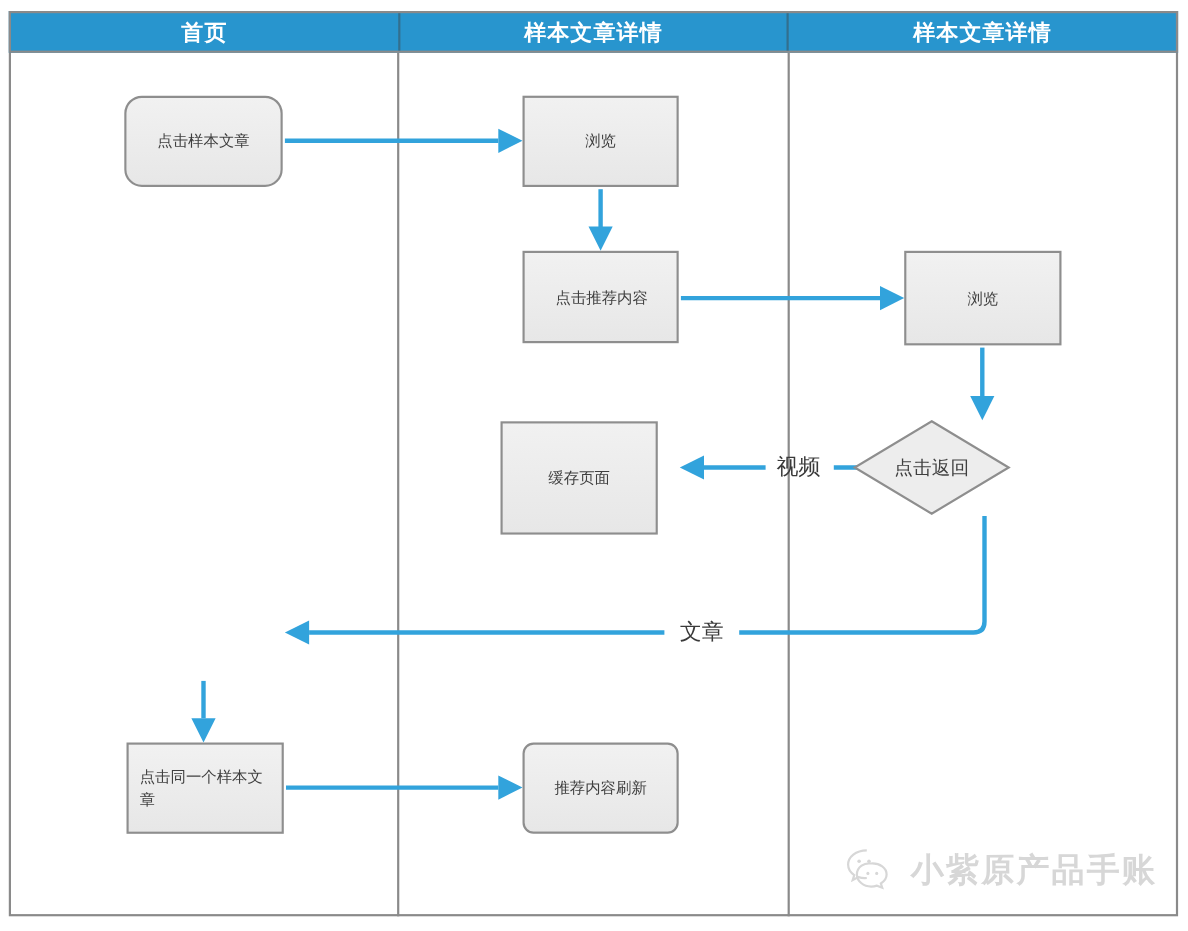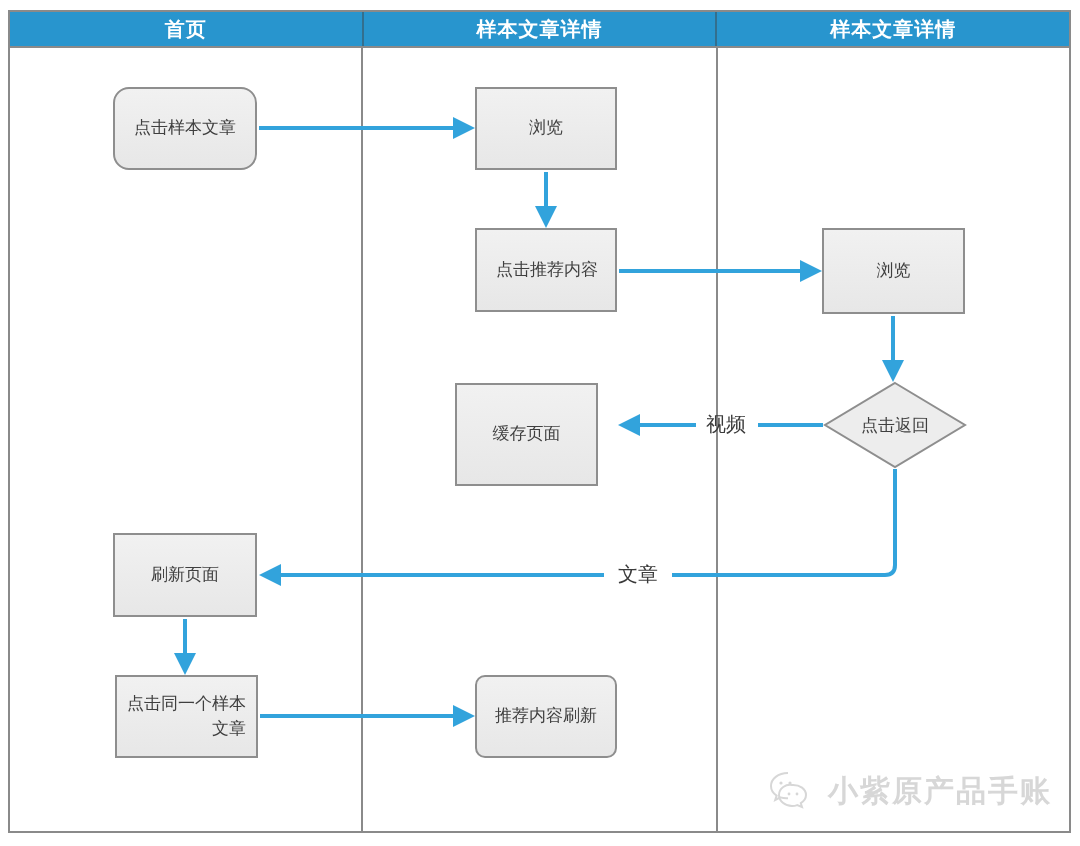--- a/index.html
+++ b/index.html
@@ -28,21 +28,21 @@
   .lane-divider {
     position: absolute; top: 48px; width: 2px; height: 785px;
     background: var(--line, #8a8a8a);
   }
   .lane-divider.d1 { left: 361px; }
   .lane-divider.d2 { left: 716px; }
 
   
   .node {
     position: absolute; display: flex; align-items: center; justify-content: center;
-    text-align: right; font-size: 17px; color: #3f3f3f; line-height: 1.45;
+    text-align: left; font-size: 14px; color: #3f3f3f; line-height: 1.45;
     background: linear-gradient(180deg, #f1f1f1 0%, #e7e7e7 100%);
     border: 2px solid #8e8e8e; padding: 4px 10px;
   }
   .node.rounded { border-radius: 16px; }
   .diamond { position: absolute; }
   .diamond .diamond-label {
     position: absolute; left: 0; top: 0; width: 100%; height: 100%;
     display: flex; align-items: center; justify-content: center;
     font-size: 17px; color: #3f3f3f;
   }
@@ -128,30 +128,29 @@
   </svg>
 
   <div class="node rounded" style="left:113px; top:87px; width:144px; height:83px;">点击样本文章</div>
 
   <div class="node" style="left:475px; top:87px; width:142px; height:83px;">浏览</div>
 
   <div class="node" style="left:475px; top:228px; width:142px; height:84px;padding-left:12px;">点击推荐内容</div>
 
   <div class="node" style="left:822px; top:228px; width:143px; height:86px;">浏览</div>
 
-  <div class="diamond" style="left:823px; top:381px; width:144px; height:88px;">
+  <div class="diamond" style="left:775px; top:381px; width:144px; height:88px;">
     <svg width="144" height="88" viewBox="0 0 144 88">
       <polygon points="72,2 142,44 72,86 2,44" fill="#ededed" stroke="#8e8e8e" stroke-width="2"></polygon>
     </svg>
     <div class="diamond-label">点击返回</div>
   </div>
 
   <div class="node" style="left:455px; top:383px; width:143px; height:103px;">缓存页面</div>
 
-  <div class="node" style="left:113px; top:533px; width:144px; height:84px;">刷新页面</div>
 
   <div class="node" style="left:115px; top:675px; width:143px; height:83px;">点击同一个样本文章</div>
 
   <div class="node rounded" style="left:475px; top:675px; width:142px; height:83px;border-radius:10px;">推荐内容刷新</div>
 
   <div class="edge-label" style="left:726px; top:424px;">视频</div>
   <div class="edge-label" style="left:638px; top:574px;">文章</div>
 
   <div class="watermark">
     <span>

